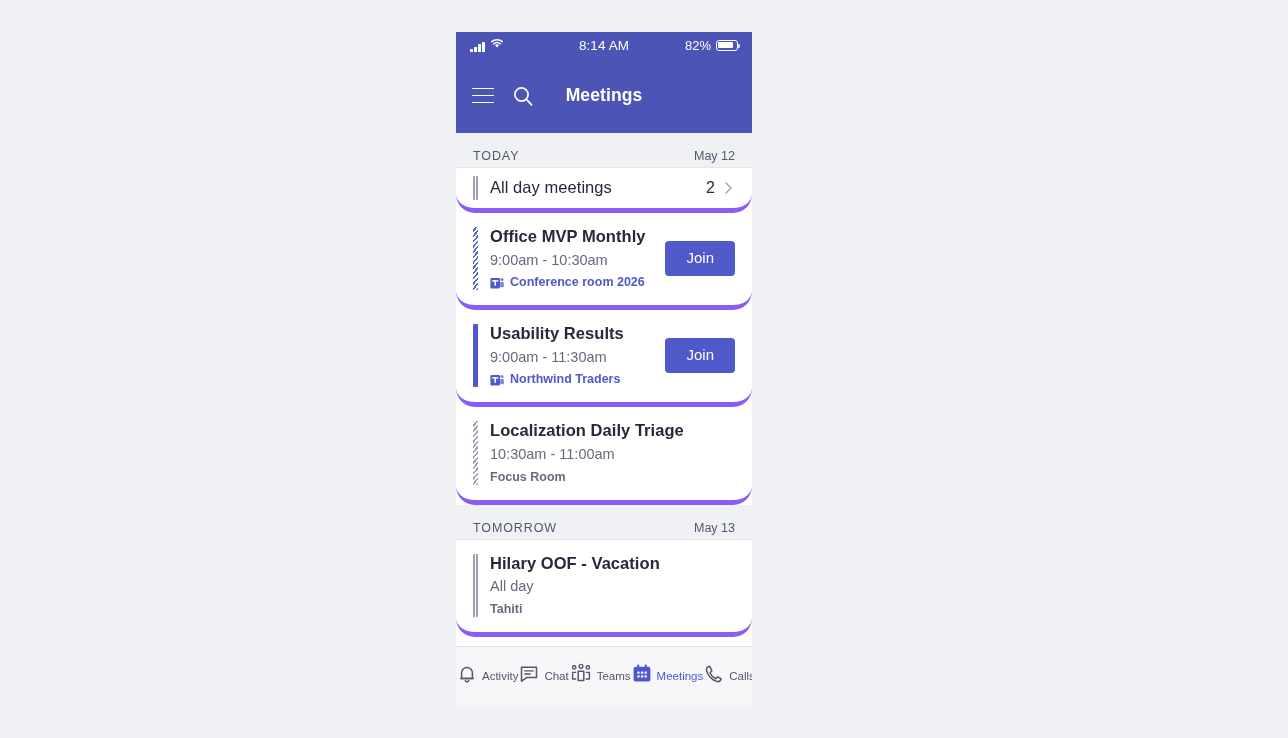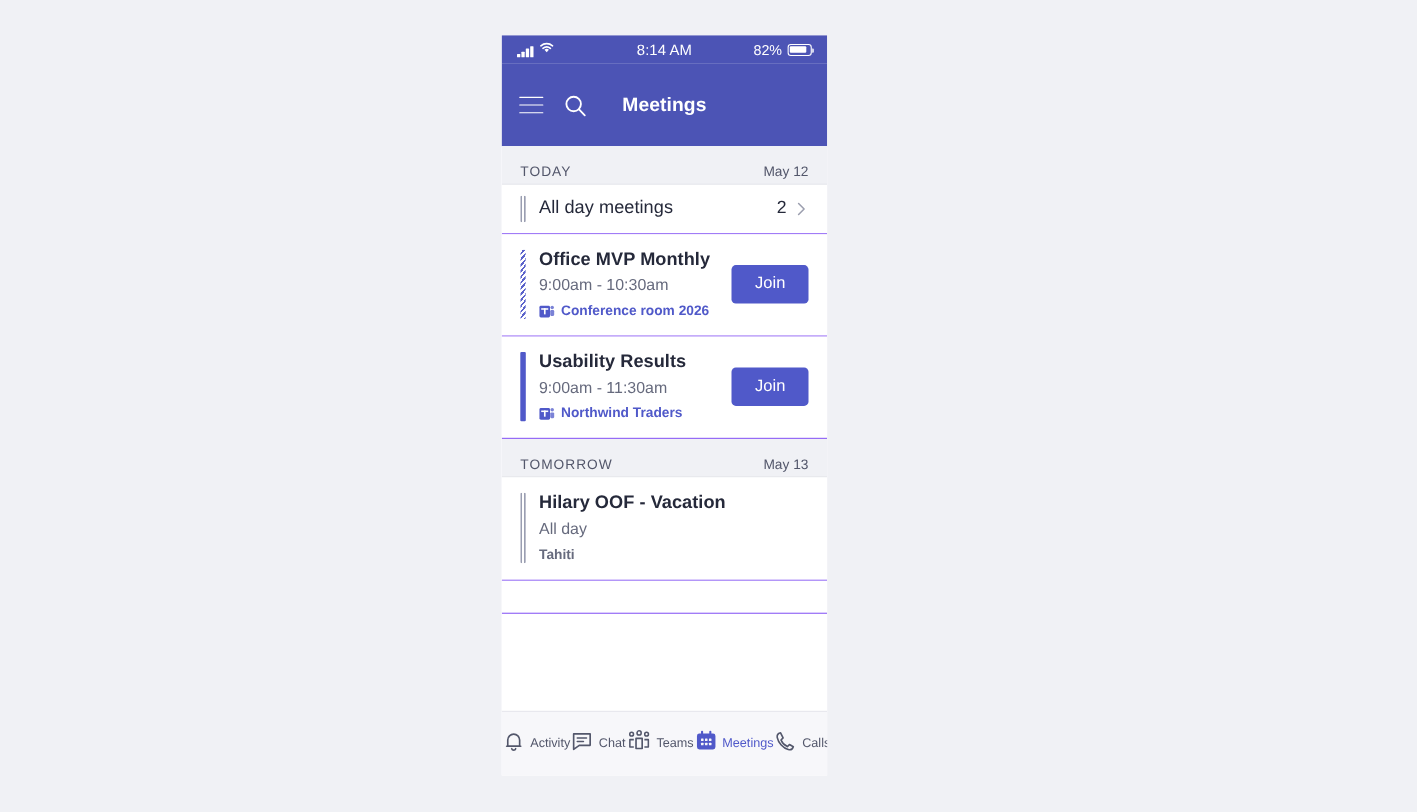--- a/index.html
+++ b/index.html
@@ -169,24 +169,25 @@
   .section-head .date {
     font-size: 12.5px;
     color: #53576b;
   }
 
   
   .row {
     display: flex;
     align-items: stretch;
     background: #ffffff;
-    border-bottom: 1px solid #8b5cf6;
+    border-bottom: 5px solid #8b5cf6;
     padding: 0 17px 0 17px;
     box-sizing: border-box;
     position: relative;
+    border-radius: 19px;
   }
   .row.allday { height: 45px; align-items: center; }
   .row.meeting { padding-top: 14px; padding-bottom: 15px; }
 
   .bar {
     width: 5px;
     flex: 0 0 5px;
     margin-right: 12px;
     border-radius: 1px;
   }
@@ -389,20 +390,30 @@
                 <rect x="4.5" y="3.2" width="1.5" height="5.6" fill="#fff"></rect>
               </svg>
             </span>
             <span>Northwind Traders</span>
           </div>
         </div>
         <div class="row-right">
           <button class="join-btn">Join</button>
         </div>
       </div>
+      <div class="row meeting">
+        <div class="bar hatch-gray"></div>
+        <div class="row-main">
+          <div class="row-title">Localization Daily Triage</div>
+          <div class="row-time">10:30am - 11:00am</div>
+          <div class="row-loc">
+            <span>Focus Room</span>
+          </div>
+        </div>
+      </div>
       <div class="section-head">
         <div class="lbl">TOMORROW</div>
         <div class="date">May 13</div>
       </div>
       <div class="row meeting">
         <div class="bar double-gray"></div>
         <div class="row-main">
           <div class="row-title">Hilary OOF - Vacation</div>
           <div class="row-time">All day</div>
           <div class="row-loc">

